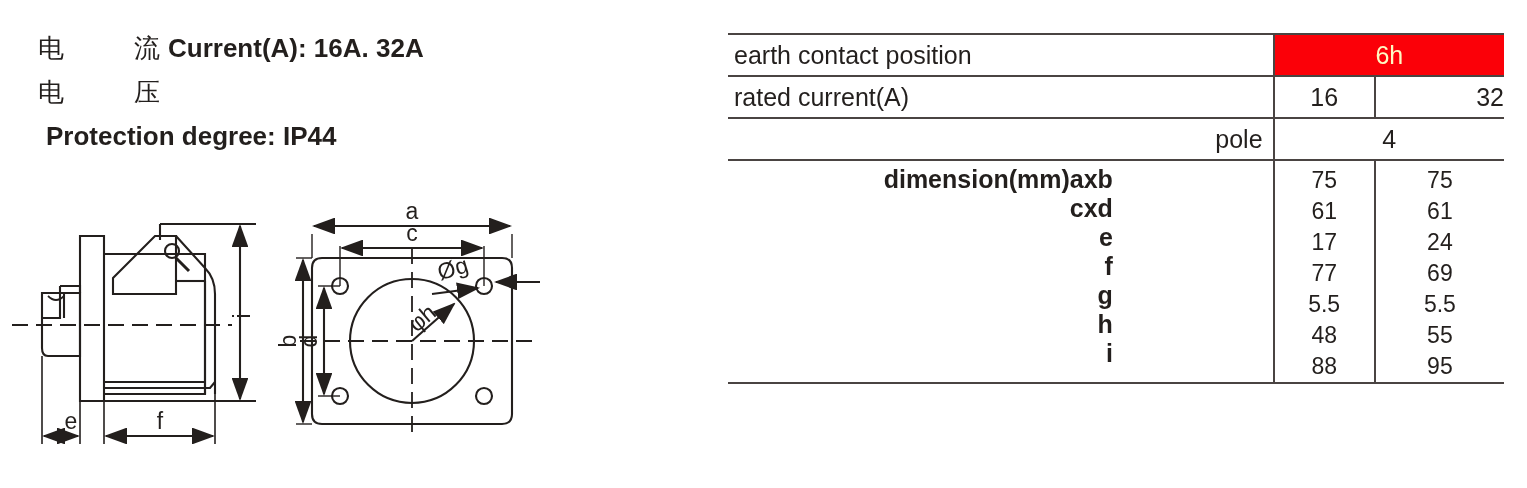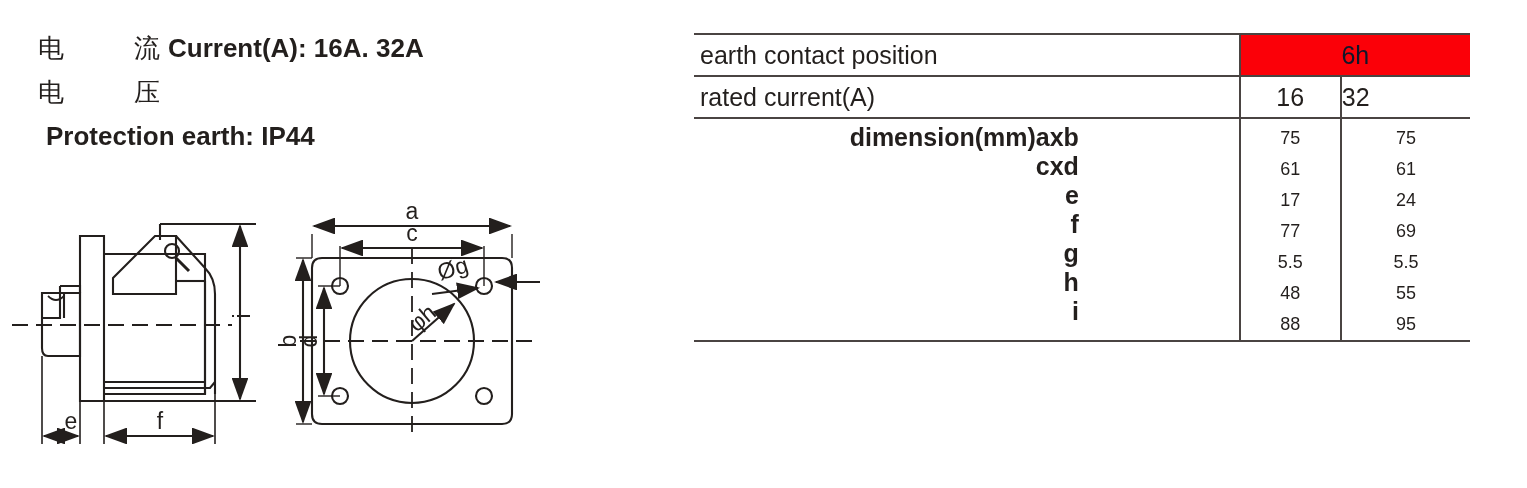--- a/index.html
+++ b/index.html
@@ -52,21 +52,21 @@
     left: 0px;
     top: 196px;
     width: 660px;
     height: 265px;
   }
   #drawings svg { display: block; }
 
   
   #spec-table-wrap {
     position: absolute;
-    left: 694px;
+    left: 728px;
     top: 33px;
     width: 776px;
   }
   table.spec-table {
     border-collapse: collapse;
     width: 776px;
     table-layout: fixed;
     font-size: 25px;
     color: #231f1d;
   }
@@ -74,33 +74,33 @@
     padding: 0;
     vertical-align: middle;
     height: 40px;
   }
   .rule-top { border-top: 2px solid #4a4442; }
   .rule-bot { border-bottom: 2px solid #4a4442; }
   .vline-l { border-left: 2px solid #4a4442; }
 
   .c-label { width: 528px; padding-left: 6px !important; text-align: left; }
   .c-v1    { width: 98px; text-align: center; }
-  .c-v2    { width: 125px; text-align: left; }
+  .c-v2    { width: 125px; text-align: right; }
 
   td.lbl-right { text-align: right; padding-right: 10px !important; }
 
   .red-cell {
     background: #fb0008;
     text-align: center;
-    color: #0f172a;
+    color: #fef9c3;
   }
   .dim-val-col {
     text-align: center;
     line-height: 31px;
-    font-size: 18px;
+    font-size: 23px;
   }
   .dim-stack { display: block; }
   .dim-stack span { display: block; }
 
   sup.sq {
     font-size: 15px;
     vertical-align: super;
     line-height: 0;
   }
 </style>
@@ -118,21 +118,21 @@
   </div>
 
   <div class="spec-line">
     <span class="spec-cn justified">
       <span>电</span>
       <span>压</span>
     </span>
   </div>
 
   <div class="spec-line">
-    <span class="spec-en">Protection earth: IP44</span>
+    <span class="spec-en">Protection degree: IP44</span>
   </div>
 
 </div>
 
 <div id="drawings">
   <svg width="660" height="265" viewBox="0 0 660 265">
     <defs>
       <marker id="arrEnd" markerWidth="11" markerHeight="8" refX="10" refY="4" orient="auto">
         <path d="M0,0 L11,4 L0,8 Z" fill="#231f1d"></path>
       </marker>
@@ -273,20 +273,24 @@
         <td class="c-label rule-top rule-bot">earth contact position</td>
         <td class="red-cell rule-top rule-bot vline-l" colspan="2">6h</td>
       </tr>
 
       <tr>
         <td class="c-label rule-bot">rated current(A)</td>
         <td class="c-v1 rule-bot vline-l">16</td>
         <td class="c-v2 rule-bot vline-l">32</td>
       </tr>
 
+      <tr>
+        <td class="c-label lbl-right rule-bot">pole</td>
+        <td class="rule-bot vline-l" colspan="2" style="text-align:center;">4</td>
+      </tr>
 
       <tr>
         <td class="c-label rule-bot" style="vertical-align:top;padding-top:4px !important;">
           <div style="display:flex;justify-content:center;align-items:flex-start;font-weight:bold;">
             <span>dimension(mm)</span>
             <span class="dim-stack" style="text-align:right;padding-right:10px;">
               <span>axb</span>
               <span>cxd</span>
               <span>e</span>
               <span>f</span>

